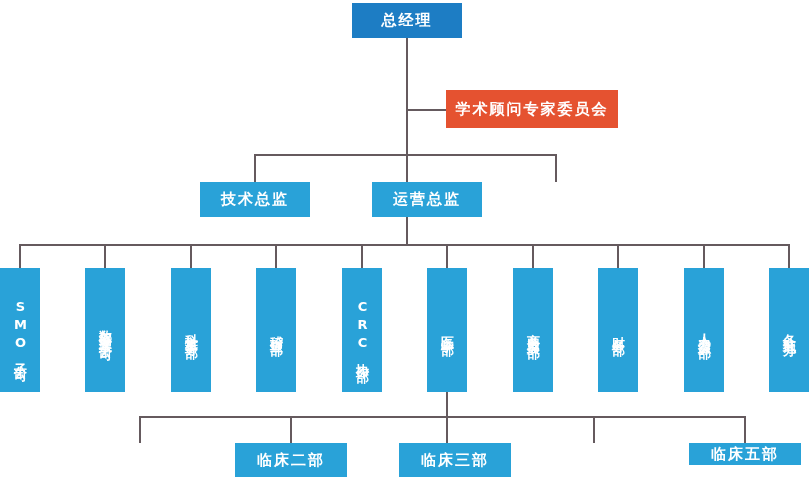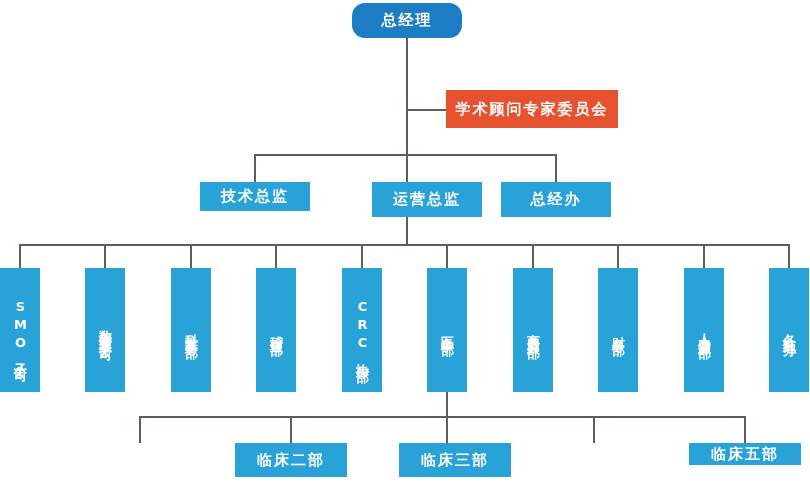--- a/index.html
+++ b/index.html
@@ -27,21 +27,21 @@
     justify-content: center;
     background: var(--node-bg);
     color: var(--text);
     font-weight: bold;
     font-size: 15px;
     letter-spacing: 2px;
     text-align: center;
     box-sizing: border-box;
     z-index: 2;
   }
-  .lvl1 { background: var(--level1-bg); border-radius: 13px; }
+  .lvl1 { background: var(--level1-bg); }
   .committee { background: var(--committee-bg); }
   .vnode {
     writing-mode: vertical-rl;
     text-orientation: upright;
     font-size: 13px;
     letter-spacing: 3px;
   }
   .line {
     position: absolute;
     background: var(--line);
@@ -50,23 +50,22 @@
 </style>
 </head>
 <body>
 
 <div class="canvas">
 
   <div class="node lvl1" style="left:352px; top:3px; width:110px; height:35px;">总经理</div>
 
   <div class="node committee" style="left:446px; top:90px; width:172px; height:38px;">学术顾问专家委员会</div>
 
-  <div class="node" style="left:200px; top:182px; width:110px; height:29px;">技术总监</div>
+  <div class="node" style="left:200px; top:182px; width:110px; height:35px;">技术总监</div>
   <div class="node" style="left:352px; top:182px; width:110px; height:35px;margin-left:20px;">运营总监</div>
-  <div class="node" style="left:501px; top:182px; width:110px; height:35px;">总经办</div>
 
   <div class="node vnode" style="left:0px; top:268px; width:40px; height:124px;">SMO子公司</div>
   <div class="node vnode" style="left:85px; top:268px; width:40px; height:124px;">数据管理子公司</div>
   <div class="node vnode" style="left:171px; top:268px; width:40px; height:124px;">科学事务部</div>
   <div class="node vnode" style="left:256px; top:268px; width:40px; height:124px;">稽查部</div>
   <div class="node vnode" style="left:342px; top:268px; width:40px; height:124px;">CRC协作部</div>
   <div class="node vnode" style="left:427px; top:268px; width:40px; height:124px;">医学部</div>
   <div class="node vnode" style="left:513px; top:268px; width:40px; height:124px;">商务发展部</div>
   <div class="node vnode" style="left:598px; top:268px; width:40px; height:124px;">财务部</div>
   <div class="node vnode" style="left:684px; top:268px; width:40px; height:124px;">人力资源部</div>

